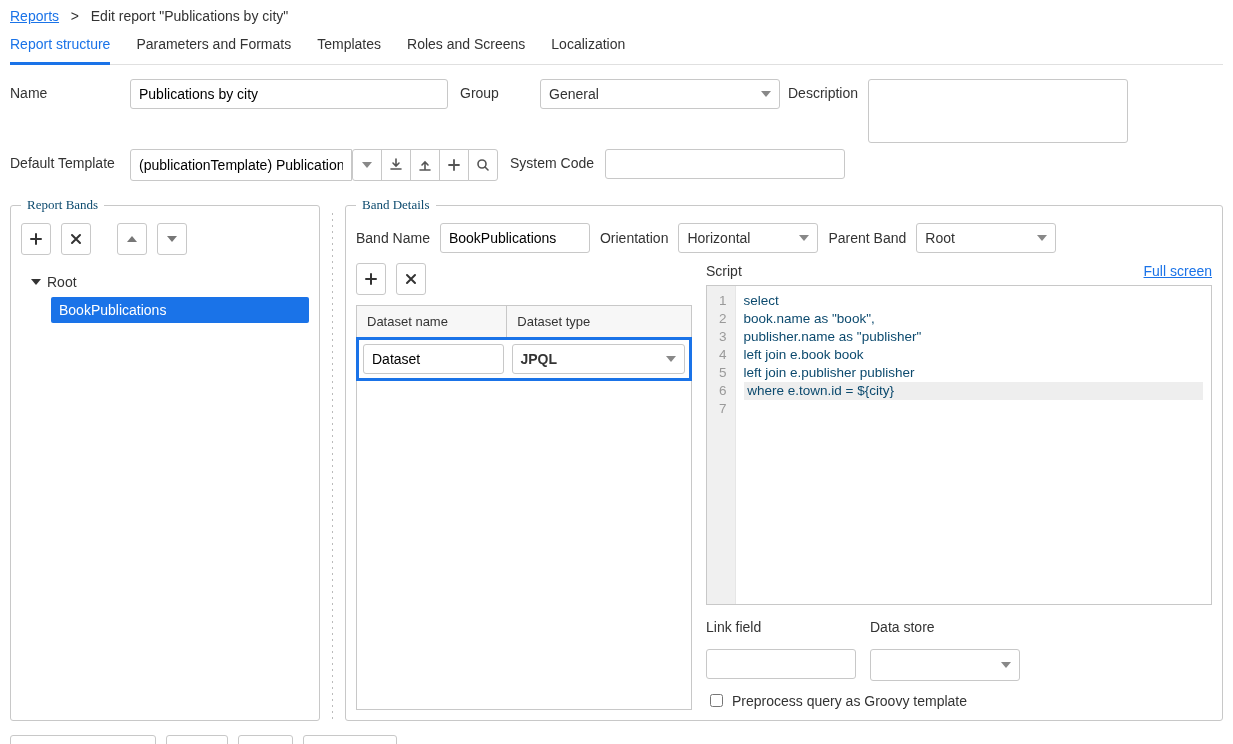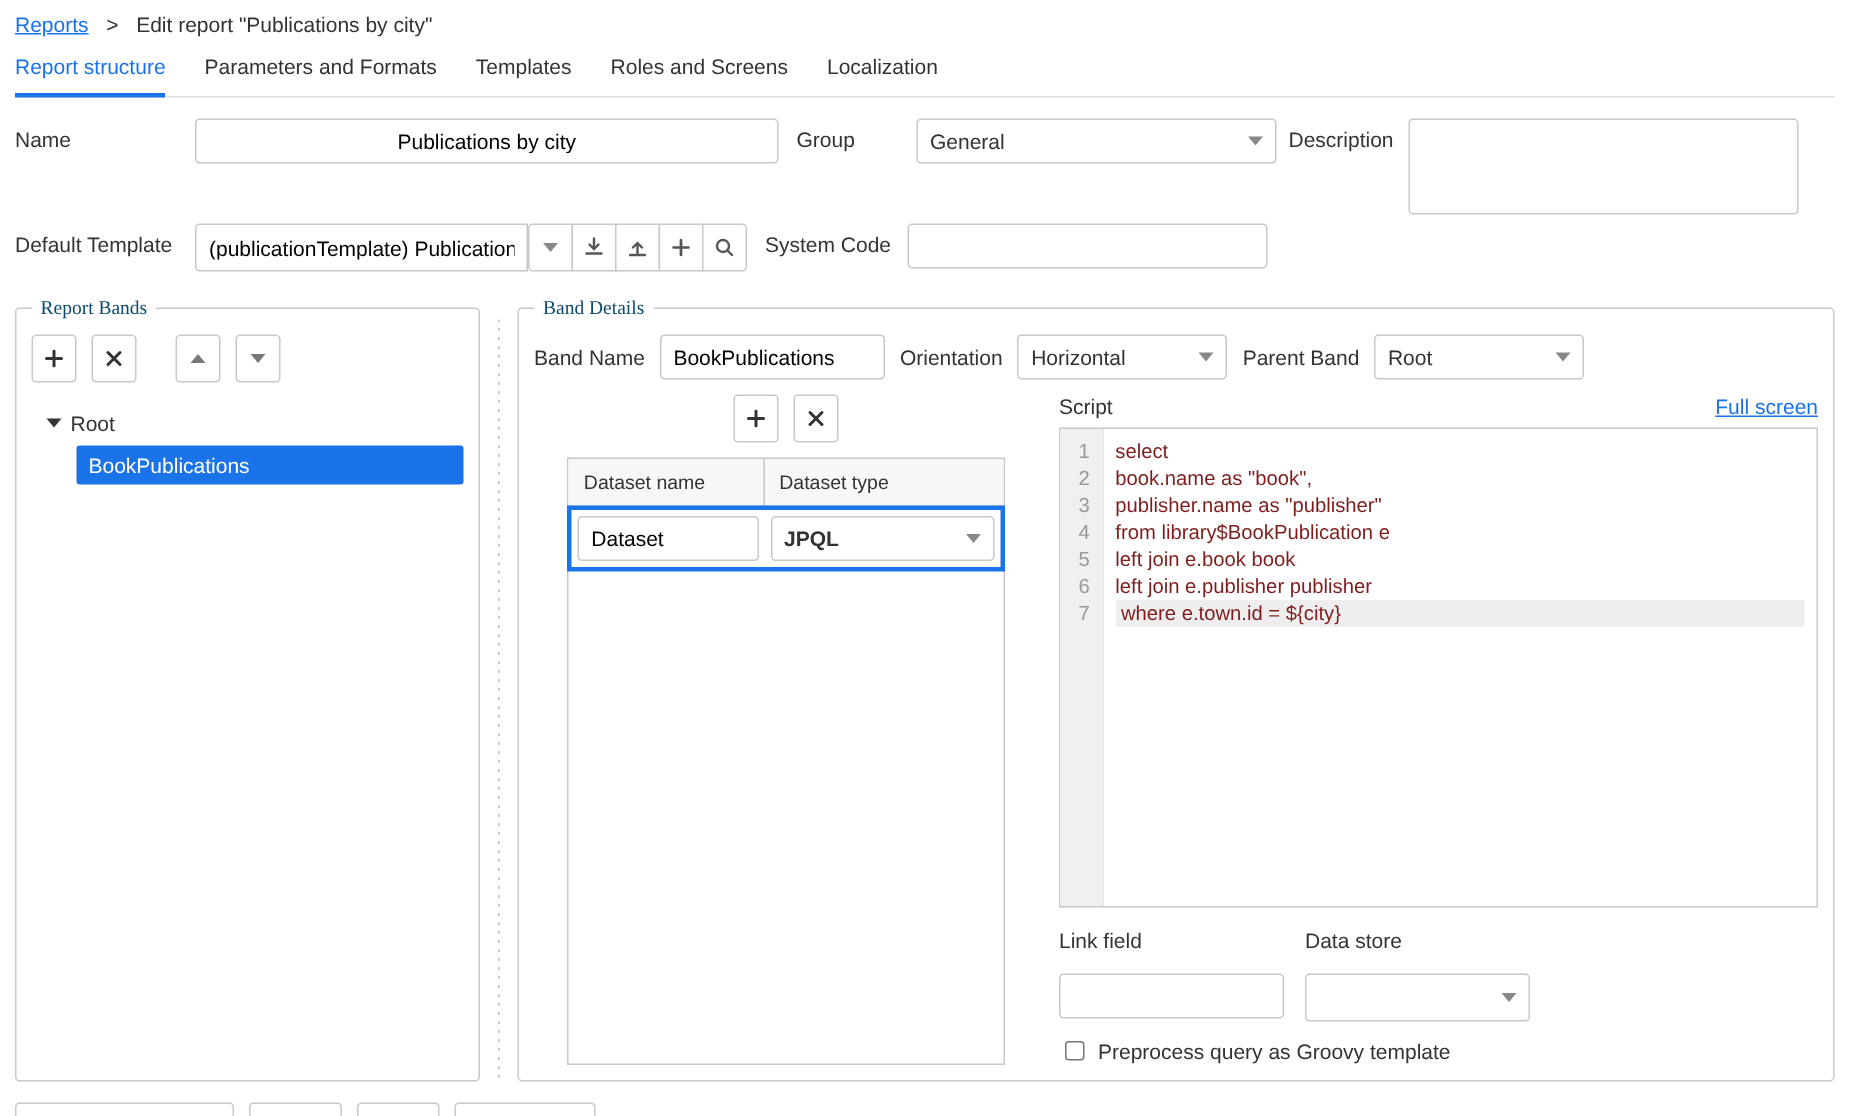--- a/index.html
+++ b/index.html
@@ -37,37 +37,37 @@
   .tb-row { display:flex; gap:8px; }
   .tree { margin-top:14px; }
   .tree-node { padding:5px 8px; border-radius:2px; cursor:pointer; }
   .tree-root { display:flex; align-items:center; gap:6px; }
   .tree-caret { width:0;height:0;border-left:5px solid transparent;border-right:5px solid transparent;border-top:6px solid #333; margin-left:2px; }
   .tree-child { margin-left:30px; margin-top:2px; }
   .tree-child.sel { background:#1a73e8; color:#fff; }
 
   .bd-row { display:flex; align-items:center; gap:10px; flex-wrap:wrap; }
   .bd-mid { display:flex; gap:14px; margin-top:10px; flex:1; }
-  .ds-col { width:336px; display:flex; flex-direction:column;align-items:center; }
+  .ds-col { width:336px; display:flex; flex-direction:column; }
   .ds-table { border:1px solid #c8c8c8; flex:1; display:flex; flex-direction:column; min-height:360px; }
   .ds-head { display:flex; background:#f7f7f7; border-bottom:1px solid #c8c8c8; }
   .ds-head div { padding:8px 10px; font-size:13px; color:#333; }
   .ds-head div:first-child { width:45%; border-right:1px solid #c8c8c8; }
   .ds-head div:last-child { flex:1; }
   .ds-body-row { display:flex; border:3px solid #1a73e8; margin:-1px; }
   .ds-body-row input { border:1px solid #c8c8c8; margin:4px; width:calc(45% - 8px); }
   .ds-body-row .ds-sel { flex:1; margin:4px; display:flex;font-weight:bold; }
   .ds-body-row .ds-sel .select { flex:1; }
 
   .script-col { flex:1; display:flex; flex-direction:column; }
   .script-head { display:flex; justify-content:space-between; align-items:center; margin-bottom:6px; }
   .editor { border:1px solid #c8c8c8; flex:1; display:flex; font-family: Consolas, Menlo, monospace; font-size:13.5px; min-height:320px; background:#fff; }
   .gutter { background:#f0f0f0; color:#999; text-align:right; padding:6px 8px 6px 12px; user-select:none; border-right:1px solid #e6e6e6; }
   .gutter div { line-height:18px; }
-  .code { padding:6px 8px; flex:1; white-space:pre; line-height:18px; color:#7f1d1d; }
+  .code { padding:6px 8px; flex:1; white-space:pre; line-height:18px; color:#0c4a6e; }
   .code .hl { background:#eeeeee; display:inline-block; width:100%; }
 
   .script-bottom { display:flex; gap:14px; margin-top:14px; }
   .sb-col label { display:block; margin-bottom:14px; font-size:14px; }
 
   .button-bar { display:flex; gap:10px; margin-top:14px; }
   .btn { border:1px solid #c8c8c8; border-radius:3px; background:#fff; padding:7px 14px; cursor:pointer; display:inline-flex; align-items:center; gap:6px; font-size:14px; }
 
   svg { display:block; }
 </style>
@@ -83,21 +83,21 @@
 <div class="tabs">
   <div class="tab active">Report structure</div>
   <div class="tab">Parameters and Formats</div>
   <div class="tab">Templates</div>
   <div class="tab">Roles and Screens</div>
   <div class="tab">Localization</div>
 </div>
 
 <div class="form-row">
   <div class="lbl">Name</div>
-  <input type="text" style="width: 389px; text-align: center;" value="Publications by city">
+  <input type="text" style="width: 318px;" value="Publications by city">
   <div class="lbl3" style="margin-left:12px">Group</div>
   <div class="select" style="width:240px">
     <span>General</span>
     <span class="chev"></span>
   </div>
   <div class="lbl3" style="margin-left:8px">Description</div>
   <textarea style="width: 260px; height: 64px;"></textarea>
 </div>
 
 <div class="form-row" style="margin-top:6px">
@@ -226,21 +226,21 @@
         <div class="editor">
           <div class="gutter" id="gutter">
               <div>1</div>
               <div>2</div>
               <div>3</div>
               <div>4</div>
               <div>5</div>
               <div>6</div>
               <div>7</div>
             </div>
-          <div class="code" id="code"><div>select</div><div>book.name as "book",</div><div>publisher.name as "publisher"</div><div>from library$BookPublication e</div><div>left join e.book book</div><div>left join e.publisher publisher</div><div class="hl"> where e.town.id = ${city}</div></div>
+          <div class="code" id="code"><div>select</div><div>book.name as "book",</div><div>publisher.name as "publisher"</div><div>left join e.book book</div><div>left join e.publisher publisher</div><div class="hl"> where e.town.id = ${city}</div></div>
         </div>
         <div class="script-bottom">
           <div class="sb-col">
             <label>Link field</label>
             <input type="text" style="width: 150px;" value="">
           </div>
           <div class="sb-col">
             <label>Data store</label>
             <div class="select" style="width:150px;height:32px">
               <span></span>

